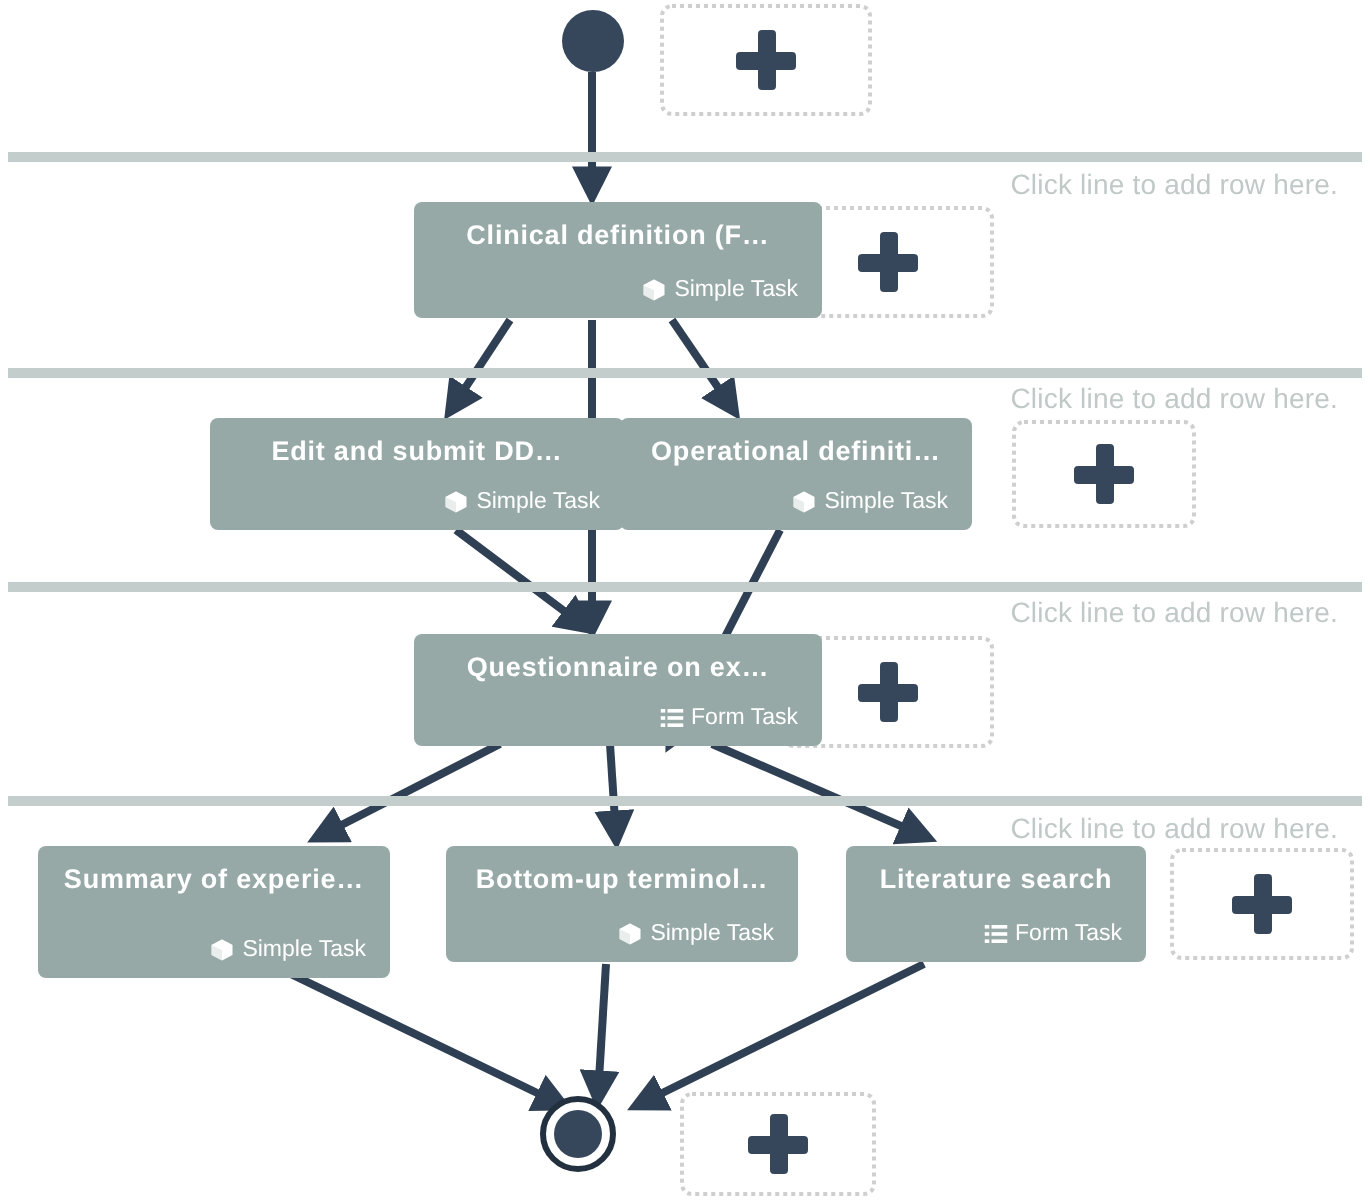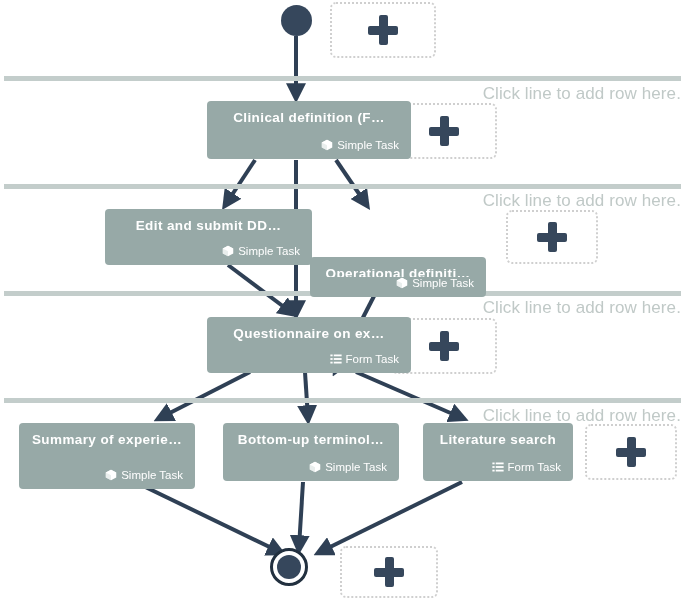--- a/index.html
+++ b/index.html
@@ -34,22 +34,22 @@
   .row-separator {
     position: absolute;
     left: 4px;
     width: 677px;
     height: 5px;
     background: #c3cdcb;
     z-index: 2;
   }
   .row-hint {
     position: absolute;
-    right: 4px;
-    font-size: 17px;
+    right: 16px;
+    font-size: 14px;
     color: #c0c9c7;
     letter-spacing: 0.1px;
     white-space: nowrap;
     z-index: 3;
   }
 
   
   .task-node {
     position: absolute;
     box-sizing: border-box;
@@ -229,21 +229,21 @@
         <svg viewBox="0 0 16 16" width="12" height="12" aria-hidden="true">
           <path d="M8 1 L15 4.6 L15 11.4 L8 15 L1 11.4 L1 4.6 Z" fill="#ffffff"></path>
           <path d="M8 1 L15 4.6 L8 8.2 L1 4.6 Z" fill="#ffffff" opacity="0.82"></path>
           <path d="M8 8.2 L8 15 L1 11.4 L1 4.6 Z" fill="#d7e0df" opacity="0.55"></path>
         </svg>
       </span>
       <span>Simple Task</span>
     </div>
   </div>
 
-  <div class="task-node" style="left:310px; top:209px; width:176px; height:40px;margin-top:48px;">
+  <div class="task-node" style="left:310px; top:209px; width:176px; height:56px;">
     <div class="task-title">Operational definiti…</div>
     <div class="task-type">
       <span class="type-icon">
         <svg viewBox="0 0 16 16" width="12" height="12" aria-hidden="true">
           <path d="M8 1 L15 4.6 L15 11.4 L8 15 L1 11.4 L1 4.6 Z" fill="#ffffff"></path>
           <path d="M8 1 L15 4.6 L8 8.2 L1 4.6 Z" fill="#ffffff" opacity="0.82"></path>
           <path d="M8 8.2 L8 15 L1 11.4 L1 4.6 Z" fill="#d7e0df" opacity="0.55"></path>
         </svg>
       </span>
       <span>Simple Task</span>

